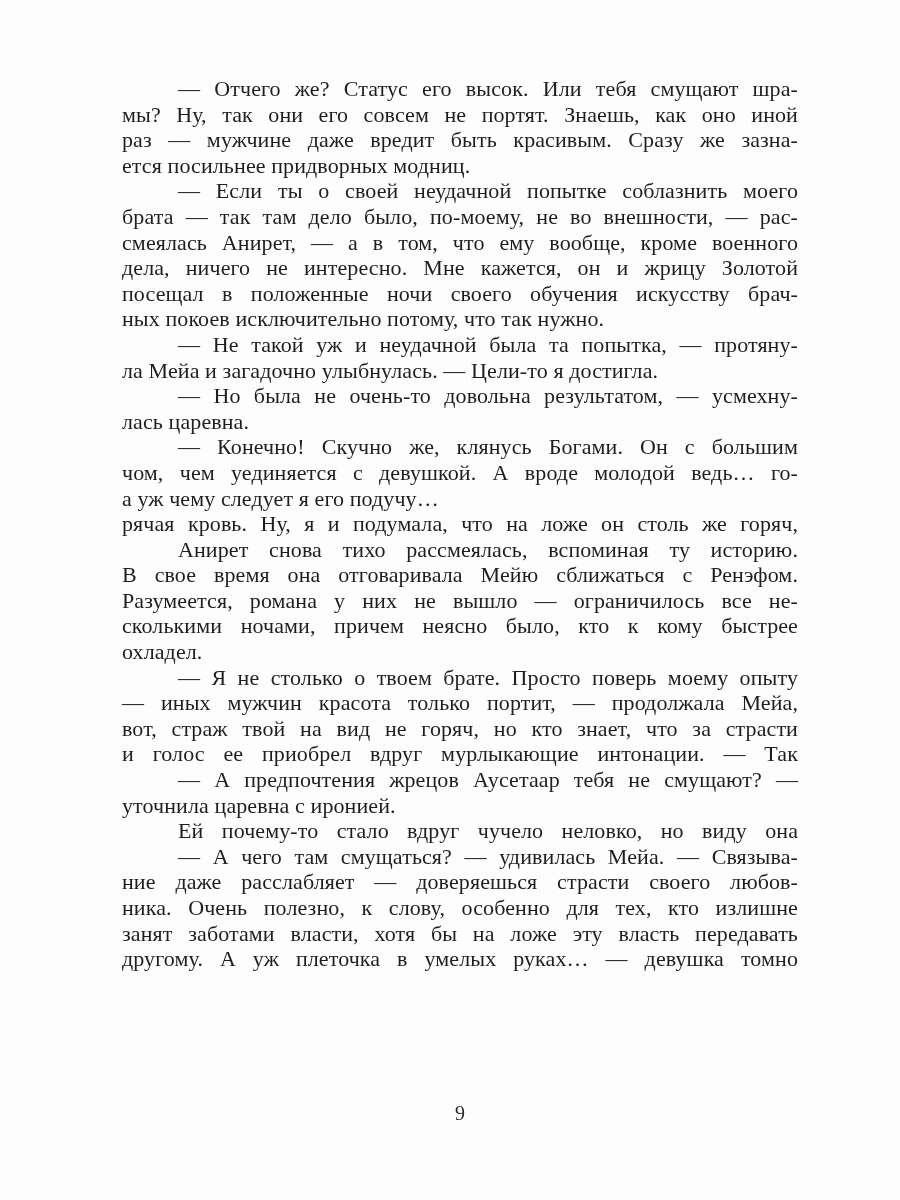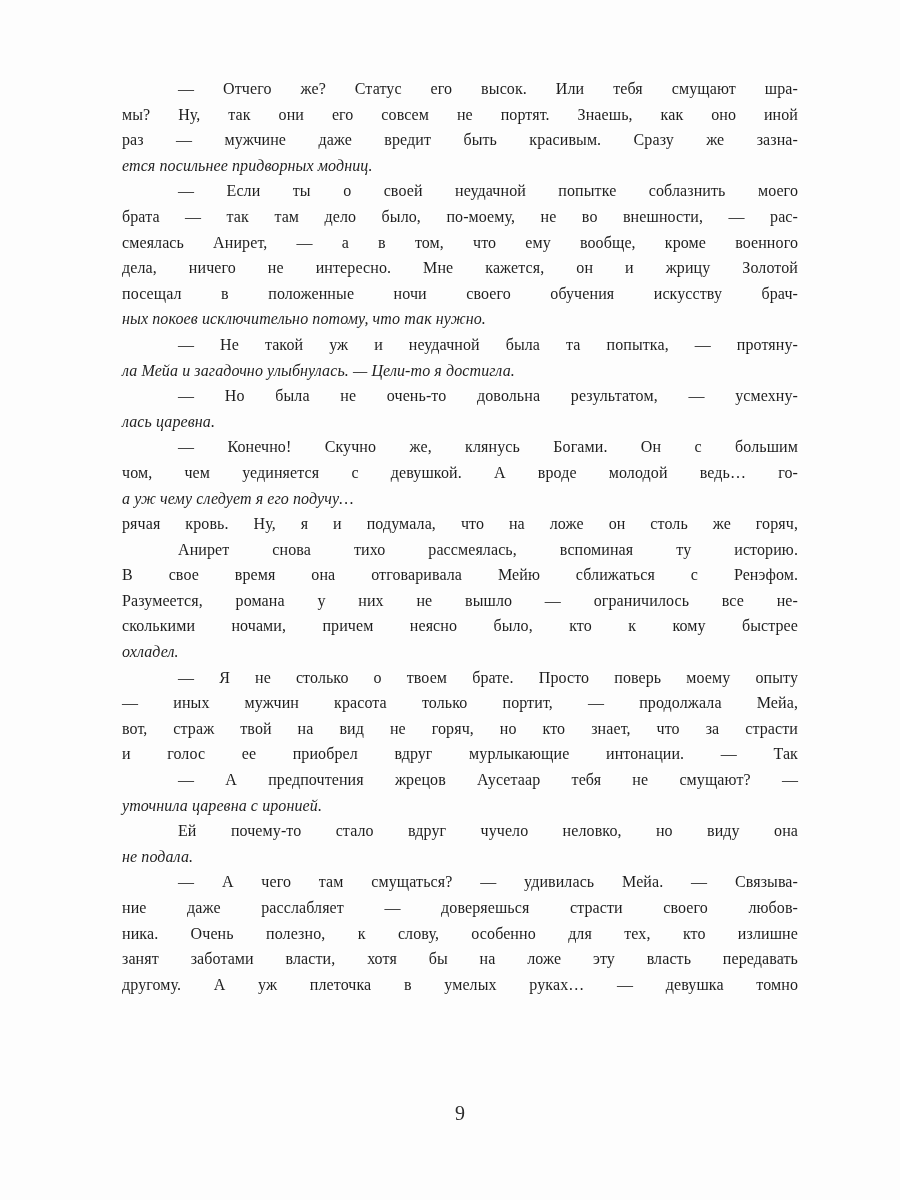--- a/index.html
+++ b/index.html
@@ -24,33 +24,32 @@
     position: absolute;
     left: 122px;
     top: 76px;
     width: 676px;
   }
   .paragraph {
     margin: 0;
     padding: 0;
   }
   .line {
-    font-size: 16px;
+    font-size: 22px;
     line-height: 25.6px;
     text-align: justify;
     text-align-last: justify;
     white-space: normal;
     letter-spacing: 0.1px;
   }
   .line.para-first {
     text-indent: 56px;
   }
   .line.para-last {
     text-align-last: left;
-    font-style: italic;
   }
   .page-number {
     position: absolute;
     top: 1100px;
     left: 122px;
     width: 676px;
     text-align: center;
     font-size: 20px;
     line-height: 26px;
     color: #2a2a2a;
@@ -101,21 +100,20 @@
         <div class="line">— иных мужчин красота только портит, — продолжала Мейа,</div>
         <div class="line">вот, страж твой на вид не горяч, но кто знает, что за страсти</div>
         <div class="line">и голос ее приобрел вдруг мурлыкающие интонации. — Так</div>
       </div>
       <div class="paragraph">
         <div class="line para-first">— А предпочтения жрецов Аусетаар тебя не смущают? —</div>
         <div class="line para-last">уточнила царевна с иронией.</div>
       </div>
       <div class="paragraph">
         <div class="line para-first">Ей почему-то стало вдруг чучело неловко, но виду она</div>
-        <div class="line para-last">не подала.</div>
       </div>
       <div class="paragraph">
         <div class="line para-first">— А чего там смущаться? — удивилась Мейа. — Связыва-</div>
         <div class="line">ние даже расслабляет — доверяешься страсти своего любов-</div>
         <div class="line">ника. Очень полезно, к слову, особенно для тех, кто излишне</div>
         <div class="line">занят заботами власти, хотя бы на ложе эту власть передавать</div>
         <div class="line">другому. А уж плеточка в умелых руках… — девушка томно</div>
       </div>
     </div>
   <div class="page-number">9</div>

